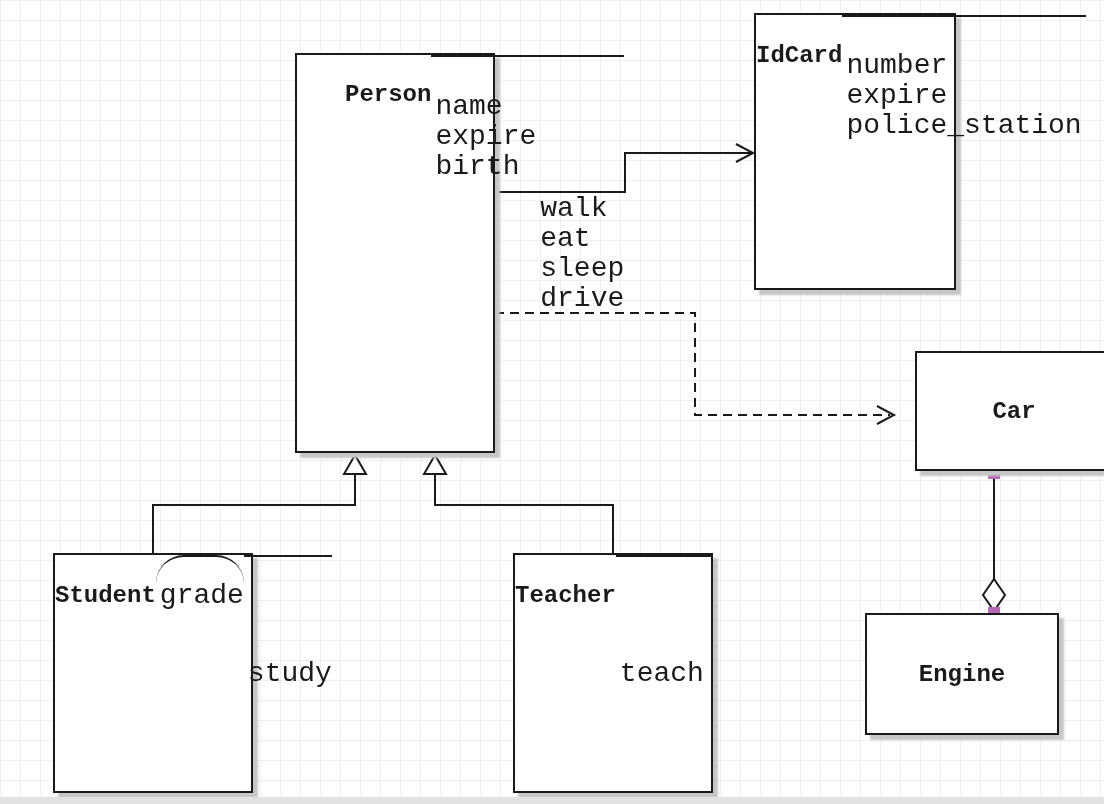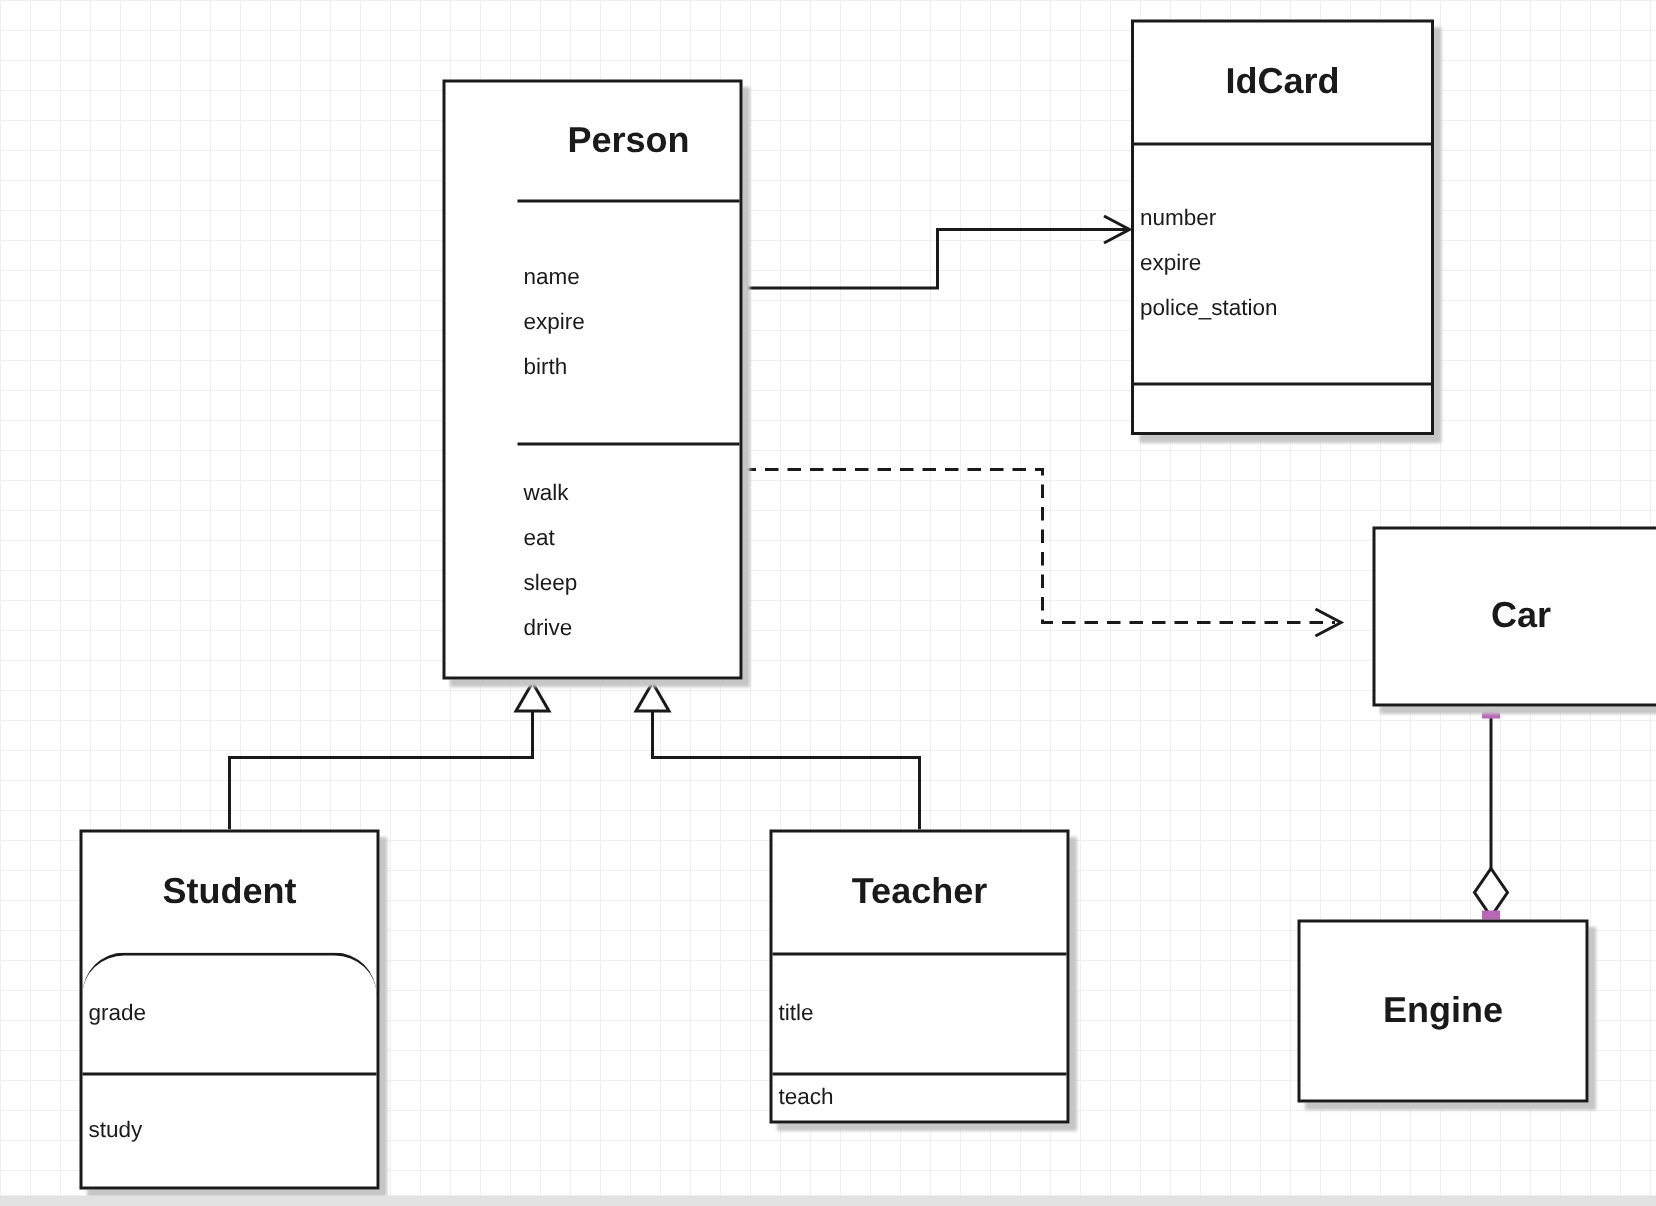--- a/index.html
+++ b/index.html
@@ -14,51 +14,52 @@
       linear-gradient(to right, var(--grid-line,#efefef) 1px, transparent 1px),
       linear-gradient(to bottom, var(--grid-line,#efefef) 1px, transparent 1px);
     background-size:20px 20px;
   }
   .edges{position:absolute;left:0;top:0;width:1104px;height:804px;}
   .uml-class{
     position:absolute;box-sizing:border-box;
     background:var(--box-fill,#ffffff);
     border:2px solid var(--stroke,#1a1a1a);
     box-shadow:5px 5px 2px var(--shadow,#c6c6c6);
-    display:flex;flex-direction:column;
+    display:flex;flex-direction:row;
     color:var(--stroke,#1a1a1a);
+    font-family:Liberation Mono, monospace;
   }
   .uml-title{
     display:flex;align-items:center;justify-content:center;
     font-weight:bold;font-size:24px;box-sizing:border-box;
   }
   .compartment{
     box-sizing:border-box;
     border-top:2px solid var(--stroke,#1a1a1a);
     display:flex;flex-direction:column;justify-content:center;
-    padding-left:4px;font-size:15px;line-height:30px;
+    padding-left:4px;font-size:28px;line-height:30px;
   }
   
   #box-person {left:295px;top:53px; width:200px;height:400px;padding-left:48px;}
   #box-person  .uml-title{height:78px;}
   #box-person  .c-attrs{height:162px;}
   #box-person  .c-methods{flex:1;}
   #box-idcard {left:754px;top:13px; width:202px;height:277px;}
   #box-idcard  .uml-title{height:80px;}
   #box-idcard  .c-attrs{height:160px;}
   #box-idcard  .c-methods{flex:1;}
   #box-car    {left:895px;top:351px;width:198px;height:120px;margin-left:20px;}
   #box-car     .uml-title{flex:1;}
   #box-engine {left:865px;top:613px;width:194px;height:122px;}
   #box-engine  .uml-title{flex:1;}
   #box-student{left:53px; top:553px;width:200px;height:240px;}
   #box-student .uml-title{height:80px;}
   #box-student .c-attrs{height:80px;border-radius:28px;}
   #box-student .c-methods{flex:1;}
-  #box-teacher{left:513px;top:553px;width:200px;height:196px;}
+  #box-teacher{left:513px;top:553px;width:200px;height:240px;}
   #box-teacher .uml-title{height:80px;}
   #box-teacher .c-attrs{height:80px;}
   #box-teacher .c-methods{flex:1;}
   .edge{stroke:var(--stroke,#1a1a1a);stroke-width:2;fill:none;}
   .edge.dashed{stroke-dasharray:9 6;}
   .arrow-open{stroke:var(--stroke,#1a1a1a);stroke-width:2;fill:none;}
   .head-hollow{stroke:var(--stroke,#1a1a1a);stroke-width:2;fill:var(--box-fill,#ffffff);}
   .handle{fill:var(--handle,#b667b6);}
   #canvas-bottom-edge{
     position:absolute;left:0;bottom:0;width:1104px;height:7px;
@@ -138,22 +139,19 @@
     <div class="compartment c-attrs">
         <div>grade</div>
       </div>
     <div class="compartment c-methods">
         <div>study</div>
       </div>
   </div>
 
   <div id="box-teacher" class="uml-class">
     <div class="uml-title">Teacher</div>
-    <div class="compartment c-attrs">
-        <div>title</div>
-      </div>
     <div class="compartment c-methods">
         <div>teach</div>
       </div>
   </div>
 
   <div id="canvas-bottom-edge"></div>
 </div>
 
 </body></html>

